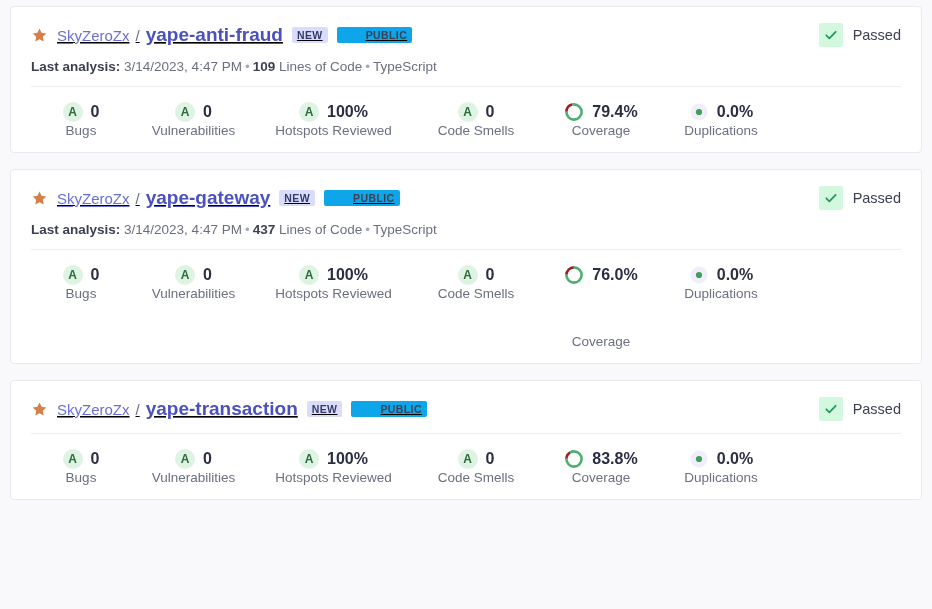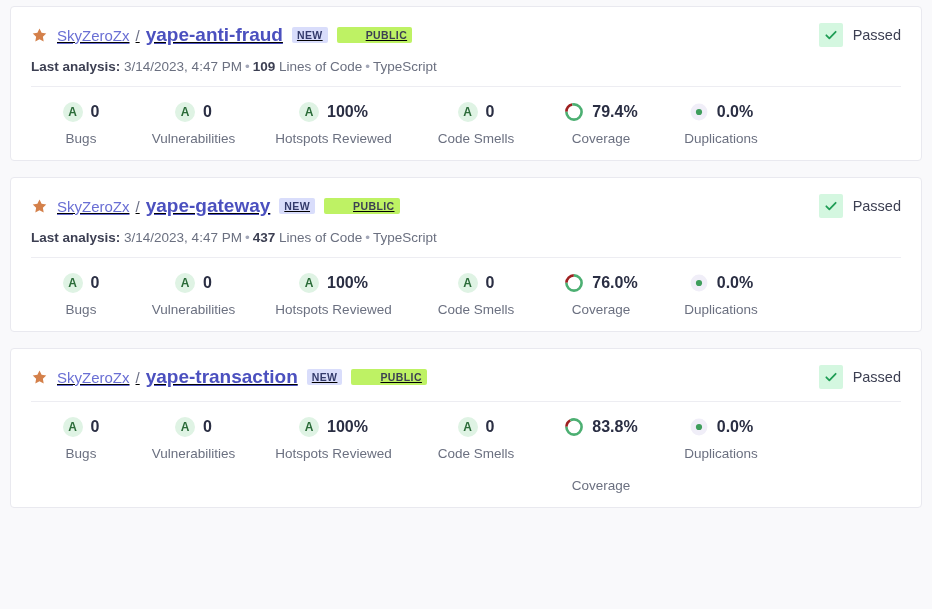--- a/index.html
+++ b/index.html
@@ -76,21 +76,21 @@
     padding: 3px 5px 2px 5px;
     border-radius: 2px;
     white-space: nowrap;
     line-height: 1;
   }
   .badge-new {
     background: #d9ddfb;
     color: #333a6b;
   }
   .badge-public {
-    background: #bef264;
+    background: #0ea5e9;
     color: #3c3f52;
     padding-left: 29px;
   }
 
   .status-block {
     display: flex;
     align-items: center;
     gap: 10px;
     flex: 0 0 auto;
     text-align: right;
@@ -164,21 +164,20 @@
     justify-content: center;
     line-height: 1;
   }
   .metric-number {
     font-size: 16px;
     font-weight: bold;
     color: #2a2e43;
     line-height: 1;
   }
   .metric-label {
-    margin-top: 8px;
     font-size: 13.5px;
     color: #6b7080;
     white-space: nowrap;
   }
   .donut, .dup-icon {
     width: 20px;
     height: 20px;
     display: block;
   }
 </style>
@@ -313,21 +312,21 @@
           </div>
           <div class="metric-label">Hotspots Reviewed</div>
         </div>
         <div class="metric" style="width: 130px;">
           <div class="metric-value-row">
             <span class="rating-badge">A</span>
             <span class="metric-number">0</span>
           </div>
           <div class="metric-label">Code Smells</div>
         </div>
-        <div class="metric" style="width: 120px;">
+        <div class="metric" style="width: 120px; gap: 48px;">
           <div class="metric-value-row">
             <span>
               <svg class="donut" viewBox="0 0 20 20" aria-hidden="true">
                 <circle cx="10" cy="10" r="7.6" fill="none" stroke="#9e2020" stroke-width="2.6" stroke-dasharray="11.46 36.29" stroke-dashoffset="11.94" transform="rotate(-90 10 10)"></circle>
                 <circle cx="10" cy="10" r="7.6" fill="none" stroke="#4caf72" stroke-width="2.6" stroke-linecap="butt" stroke-dasharray="36.29 11.46" stroke-dashoffset="0.48" transform="rotate(-90 10 10)"></circle>
               </svg>
             </span>
             <span class="metric-number">76.0%</span>
           </div>
           <div class="metric-label">Coverage</div>
@@ -392,21 +391,21 @@
           </div>
           <div class="metric-label">Hotspots Reviewed</div>
         </div>
         <div class="metric" style="width: 130px;">
           <div class="metric-value-row">
             <span class="rating-badge">A</span>
             <span class="metric-number">0</span>
           </div>
           <div class="metric-label">Code Smells</div>
         </div>
-        <div class="metric" style="width: 120px; gap: 32px;">
+        <div class="metric" style="width: 120px;">
           <div class="metric-value-row">
             <span>
               <svg class="donut" viewBox="0 0 20 20" aria-hidden="true">
                 <circle cx="10" cy="10" r="7.6" fill="none" stroke="#9e2020" stroke-width="2.6" stroke-dasharray="7.74 40.02" stroke-dashoffset="11.94" transform="rotate(-90 10 10)"></circle>
                 <circle cx="10" cy="10" r="7.6" fill="none" stroke="#4caf72" stroke-width="2.6" stroke-linecap="butt" stroke-dasharray="40.02 7.74" stroke-dashoffset="4.20" transform="rotate(-90 10 10)"></circle>
               </svg>
             </span>
             <span class="metric-number">83.8%</span>
           </div>
           <div class="metric-label">Coverage</div>

